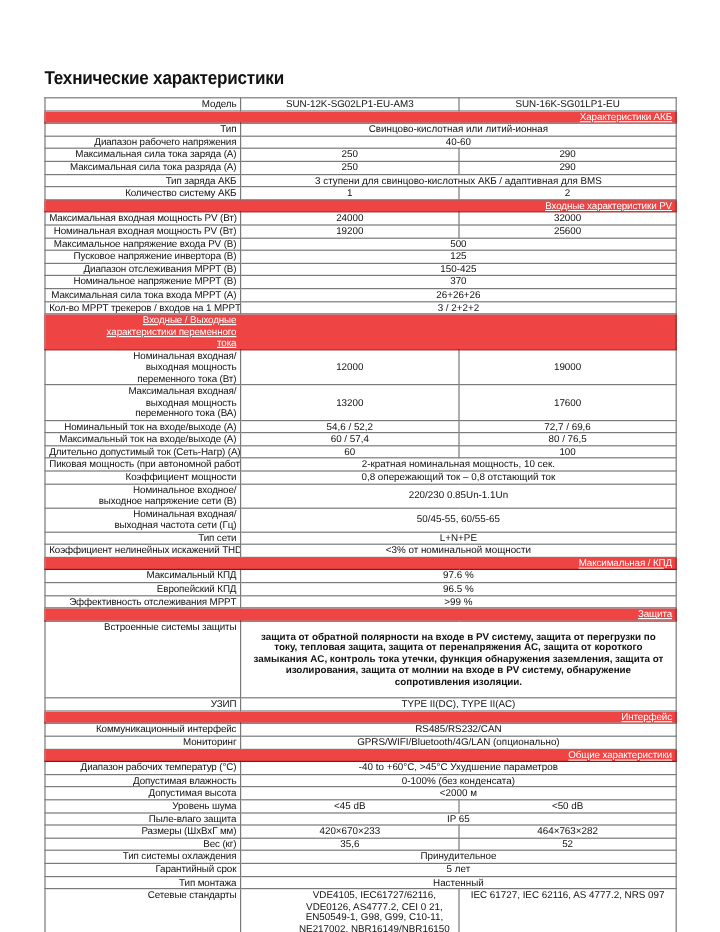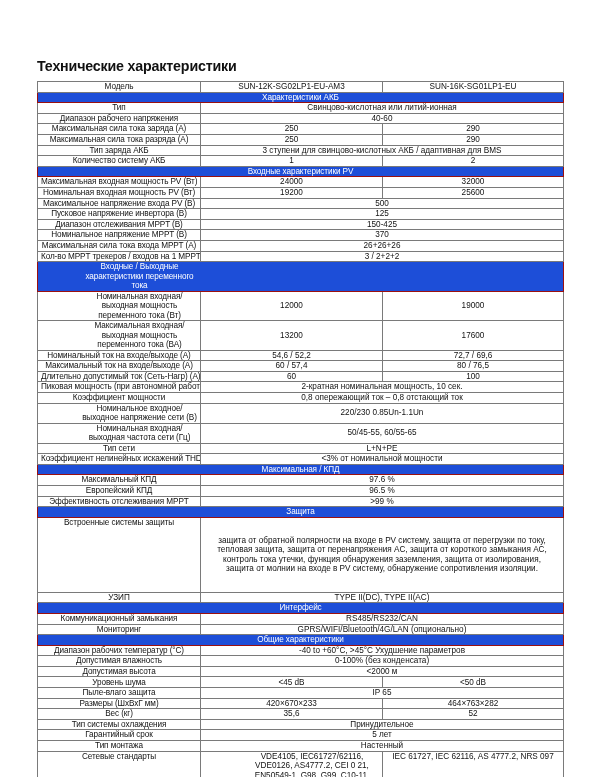--- a/index.html
+++ b/index.html
@@ -3,25 +3,25 @@
   <meta charset="utf-8">
   <style>
     html, body { margin: 0; padding: 0; background: #ffffff; }
     body { width: 600px; height: 777px; position: relative; overflow: hidden; font-family: "Liberation Sans", sans-serif; color: #111; }
     .title { position: absolute; left: 37px; top: 57px; font-size: 15.5px; font-weight: bold; letter-spacing: -0.2px; font-family: "Liberation Sans", sans-serif; transform: scaleX(0.92); transform-origin: left; }
     table.spec { position: absolute; left: 37px; top: 81px; width: 526px; border-collapse: collapse; table-layout: fixed; font-size: 8.2px; line-height: 9.5px; }
     table.spec col.c0 { width: 163px; }
     table.spec col.c1 { width: 182px; }
     table.spec col.c2 { width: 181px; }
     table.spec td { border: 1px solid #7a7a7a; padding: 0 3px; vertical-align: middle; height: 9.6px; white-space: nowrap; overflow: hidden; }
-    table.spec td.label { text-align: center; letter-spacing: -0.1px; }
+    table.spec td.label { text-align: right; letter-spacing: -0.1px; }
     table.spec td.val { text-align: center; }
     table.spec td.wrap { white-space: normal; padding-left: 44px; }
     table.spec tr.model td { font-weight: normal; }
-    table.spec tr.section td { background: #1d4ed8; color: #ffffff; border-color: #9a1010; }
+    table.spec tr.section td { background: #ef4444; color: #ffffff; border-color: #9a1010; text-decoration: underline; }
     table.spec tr.section td.label { }
     .top { vertical-align: top !important; }
   </style>
 </head>
 <body>
 
 <div class="title">Технические характеристики</div>
 
 <table class="spec" id="spec-table">
   <colgroup>
@@ -167,31 +167,31 @@
       </tr>
       <tr>
         <td class="label">Эффективность отслеживания MPPT</td>
         <td class="val" colspan="2">&gt;99 %</td>
       </tr>
       <tr class="section">
         <td class="label" colspan="3">Защита</td>
       </tr>
       <tr>
         <td class="label top">Встроенные системы защиты</td>
-        <td class="val wrap" colspan="2" style="padding: 18px 8px;">защита от обратной полярности на входе в PV систему, защита от перегрузки по току, тепловая защита, защита от перенапряжения AC, защита от короткого замыкания AC, контроль тока утечки, функция обнаружения заземления, защита от изолирования, защита от молнии на входе в PV систему, обнаружение сопротивления изоляции.</td>
+        <td class="val wrap" colspan="2" style="padding: 8px 8px; font-weight: bold;">защита от обратной полярности на входе в PV систему, защита от перегрузки по току, тепловая защита, защита от перенапряжения AC, защита от короткого замыкания AC, контроль тока утечки, функция обнаружения заземления, защита от изолирования, защита от молнии на входе в PV систему, обнаружение сопротивления изоляции.</td>
       </tr>
       <tr>
         <td class="label">УЗИП</td>
         <td class="val" colspan="2">TYPE II(DC), TYPE II(AC)</td>
       </tr>
       <tr class="section">
         <td class="label" colspan="3">Интерфейс</td>
       </tr>
       <tr>
-        <td class="label">Коммуникационный замыкания</td>
+        <td class="label">Коммуникационный интерфейс</td>
         <td class="val" colspan="2">RS485/RS232/CAN</td>
       </tr>
       <tr>
         <td class="label">Мониторинг</td>
         <td class="val" colspan="2">GPRS/WIFI/Bluetooth/4G/LAN (опционально)</td>
       </tr>
       <tr class="section">
         <td class="label" colspan="3">Общие характеристики</td>
       </tr>
       <tr>

